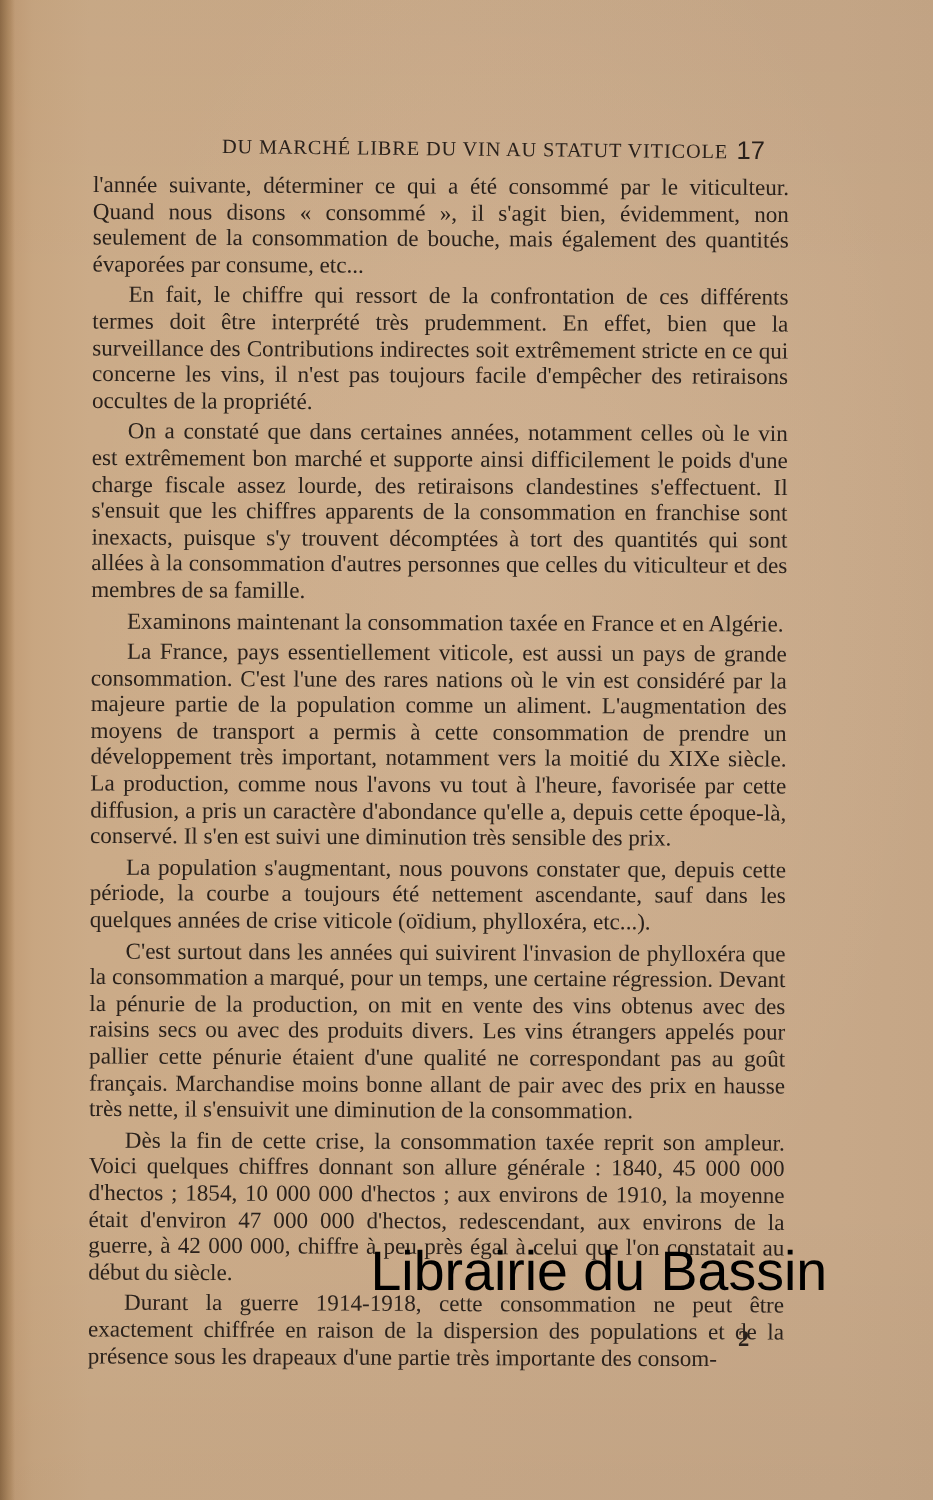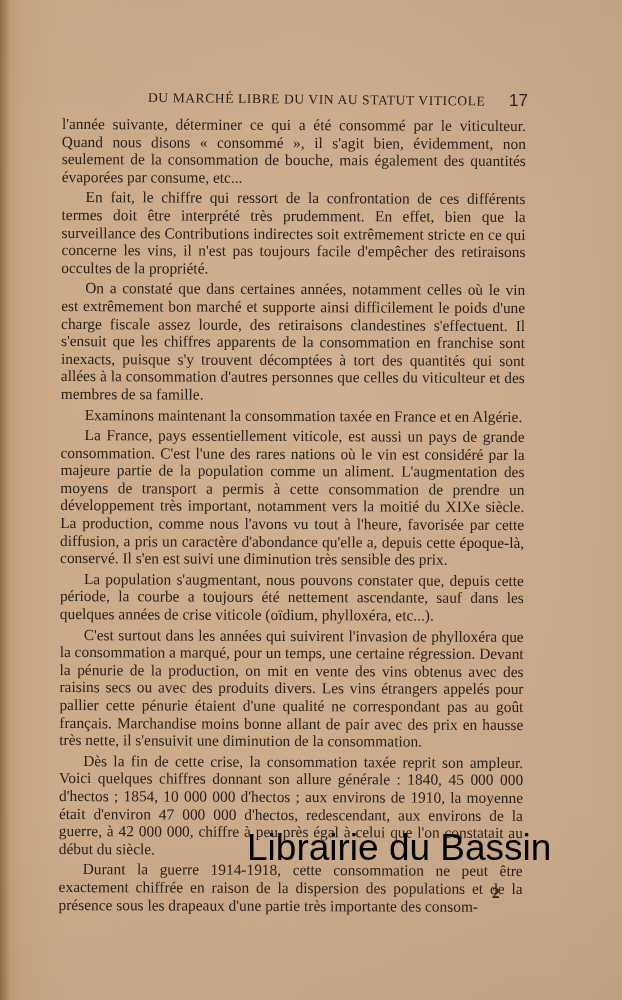--- a/index.html
+++ b/index.html
@@ -35,21 +35,21 @@
       left: 148px;
       font-size: 13.5px;
       letter-spacing: 0.6px;
       transform: rotate(0.6deg);
       transform-origin: left center;
       white-space: nowrap;
     }
     .page-number {
       position: absolute;
       top: 91px;
-      left: 509px;
+      left: 491px;
       font-size: 17px;
       font-family: "Liberation Sans", "DejaVu Sans", sans-serif;
     }
     .body-text {
       position: absolute;
       top: 115px;
       left: 62px;
       width: 464px;
       font-size: 15.4px;
       line-height: 17.6px;

